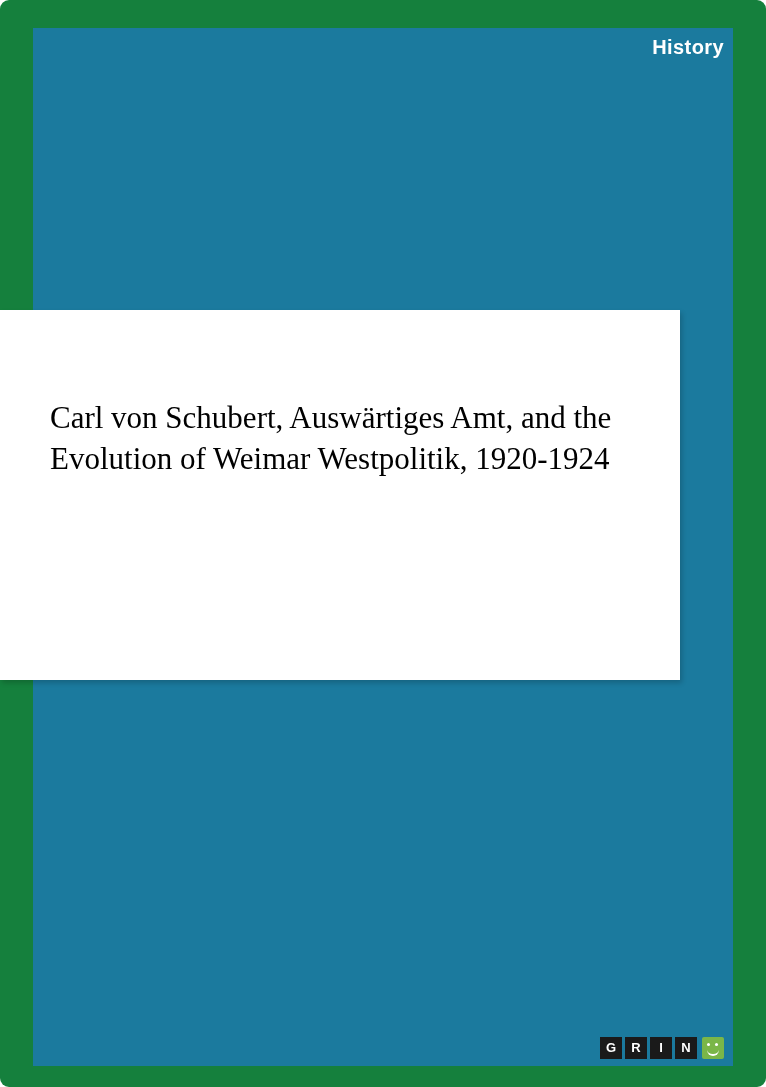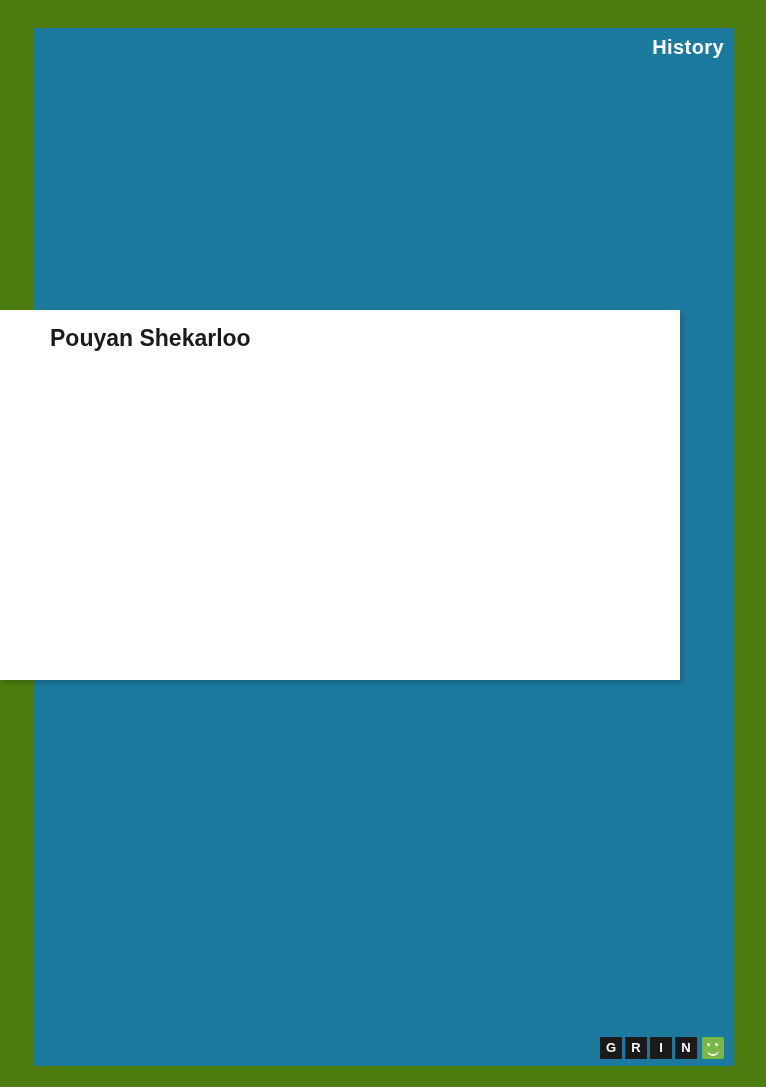--- a/index.html
+++ b/index.html
@@ -7,22 +7,23 @@
     padding: 0;
     background: #ffffff;
   }
   body {
     font-family: "Liberation Sans", sans-serif;
   }
   .cover {
     position: relative;
     width: 766px;
     height: 1087px;
-    background: #4d7c0f;
+    background: #15803d;
     overflow: hidden;
+    border-radius: 9px;
   }
   
   .teal-panel {
     position: absolute;
     left: 33px;
     top: 28px;
     width: 700px;
     height: 1038px;
     background: #1b7a9e;
   }
@@ -131,22 +132,22 @@
 <body>
 
 <div class="cover">
 
   <div class="teal-panel"></div>
 
   <div class="category">History</div>
 
   <div class="title-card"></div>
 
-  <div class="author">Pouyan Shekarloo</div>
 
+  <div class="title">Carl von Schubert, Auswärtiges Amt, and the Evolution of Weimar Westpolitik, 1920-1924</div>
 
 
   <div class="grin-logo">
     <span class="grin-letter">G</span>
     <span class="grin-letter">R</span>
     <span class="grin-letter">I</span>
     <span class="grin-letter">N</span>
     <span class="grin-smiley"></span>
   </div>
 

